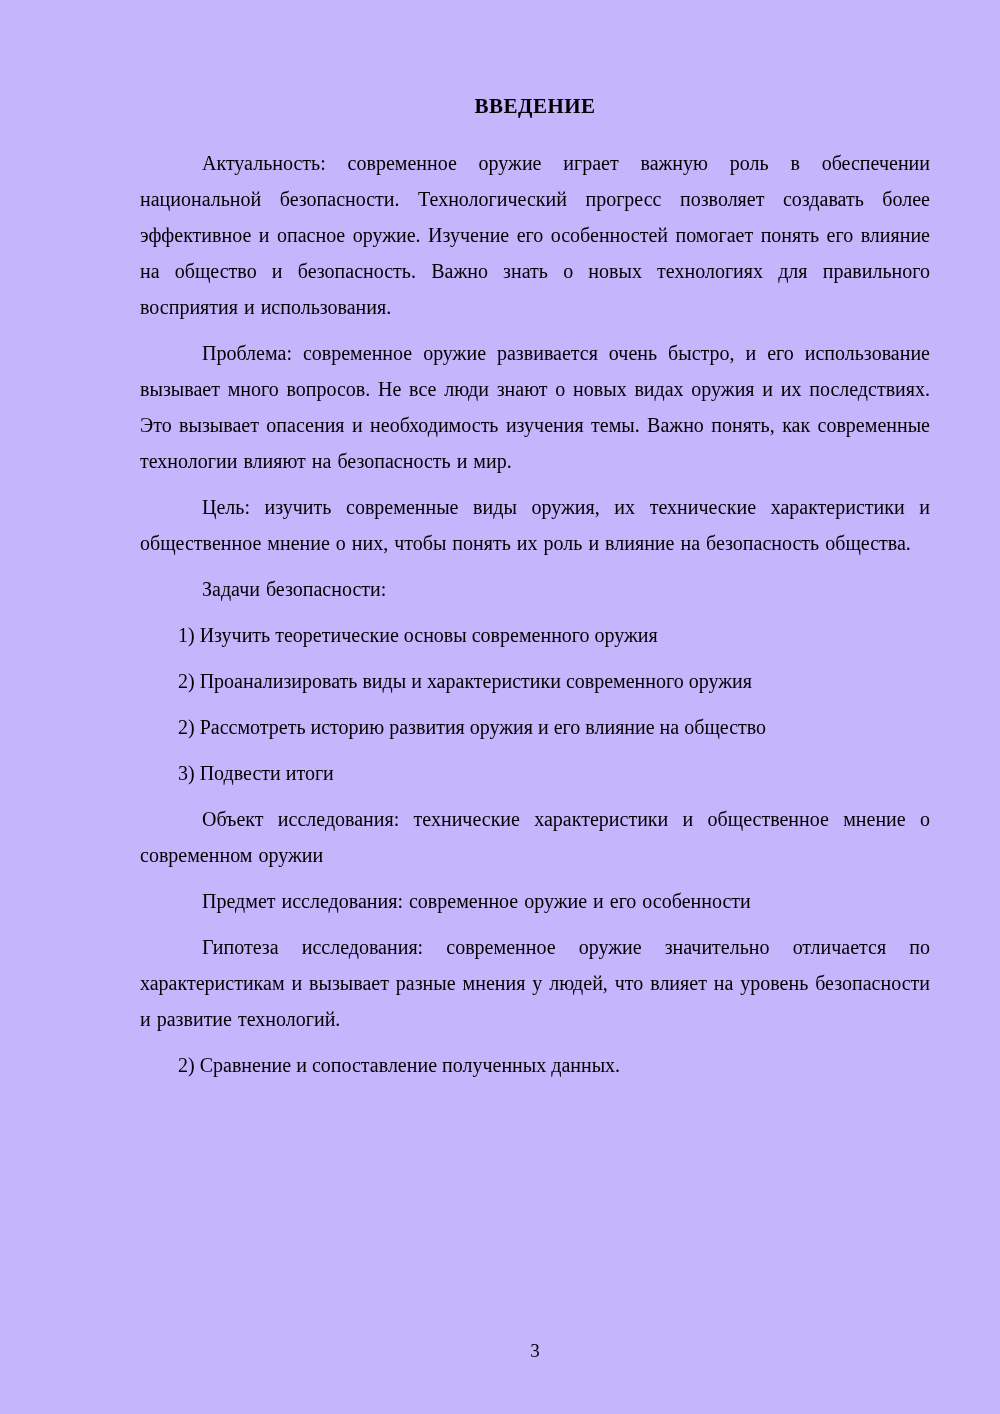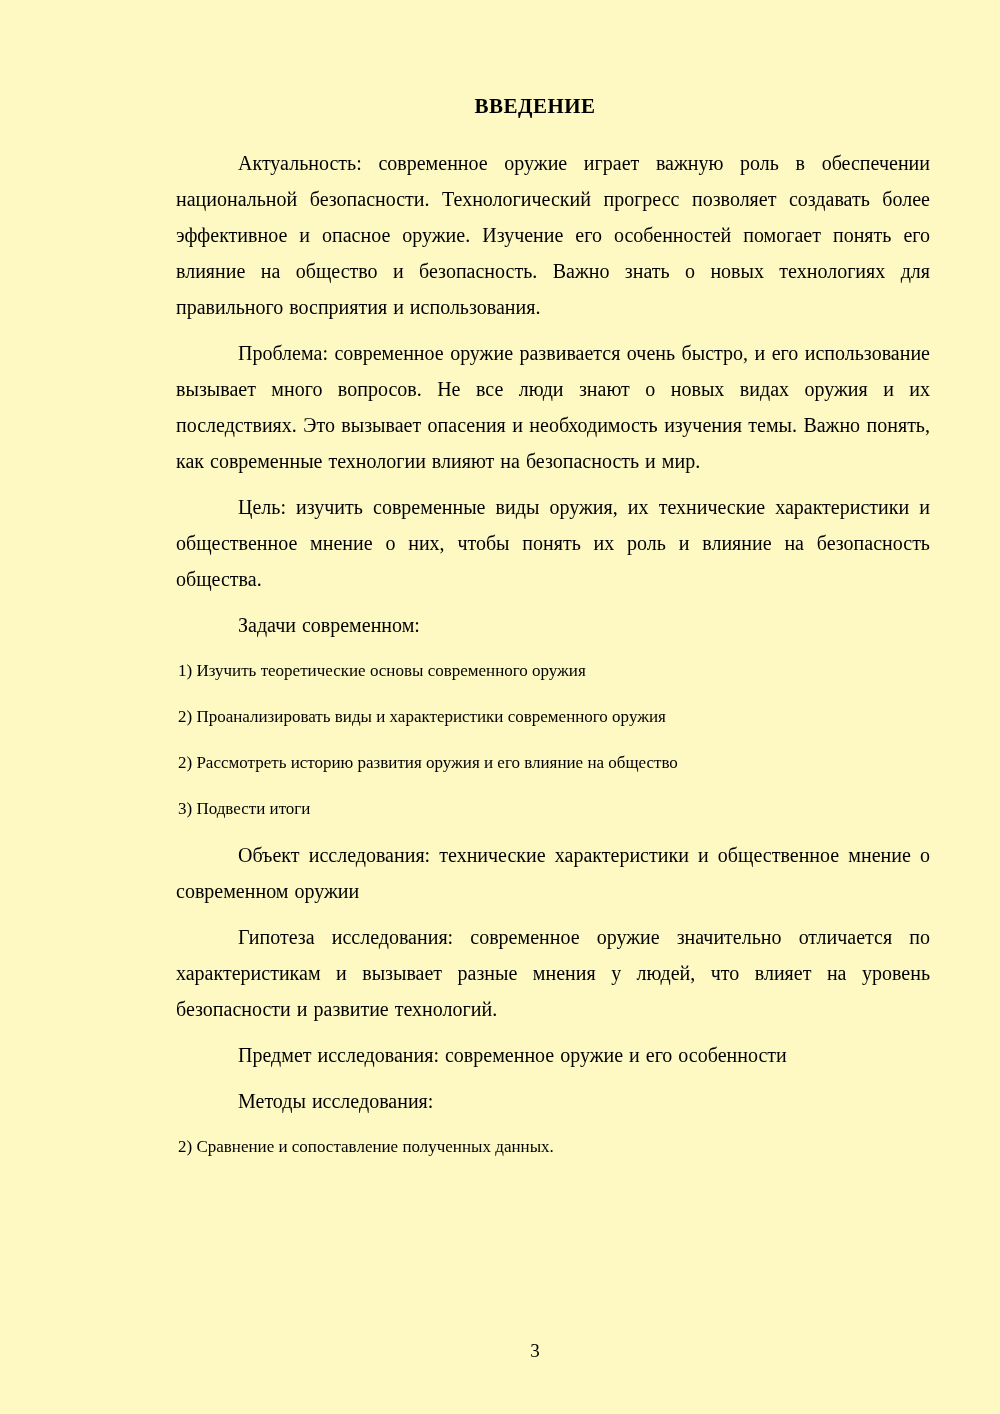--- a/index.html
+++ b/index.html
@@ -7,42 +7,41 @@
   body {
     font-family: "Liberation Serif", "DejaVu Serif", serif;
     color: #000000;
     -webkit-font-smoothing: antialiased;
   }
   .page {
     position: relative;
     width: 1000px;
     height: 1414px;
     margin: 0 auto;
-    background: #fef9c3;
+    background: #c4b5fd;
     padding: 94px 70px 60px 140px;
     overflow: hidden;
   }
   .doc-title {
     text-align: center;
     font-size: 21px;
     font-weight: bold;
     letter-spacing: 0.5px;
     margin-bottom: 26px;
   }
   .para {
     font-size: 20px;
     line-height: 36px;
     text-align: justify;
     text-indent: 62px;
     margin-bottom: 10px;
     word-spacing: 1px;
-    margin-left: 36px;
   }
   .list-item {
-    font-size: 17px;
+    font-size: 20px;
     line-height: 36px;
     text-align: left;
     margin: 10px 0 10px 38px;
     font-family: Liberation Serif, serif;
   }
   .page-number {
     position: absolute;
     left: 140px;
     right: 70px;
     bottom: 52px;
@@ -56,37 +55,36 @@
 <div class="page">
 
   <h1 class="doc-title">ВВЕДЕНИЕ</h1>
 
   <p class="para">Актуальность: современное оружие играет важную роль в обеспечении национальной безопасности. Технологический прогресс позволяет создавать более эффективное и опасное оружие. Изучение его особенностей помогает понять его влияние на общество и безопасность. Важно знать о новых технологиях для правильного восприятия и использования.</p>
 
   <p class="para">Проблема: современное оружие развивается очень быстро, и его использование вызывает много вопросов. Не все люди знают о новых видах оружия и их последствиях. Это вызывает опасения и необходимость изучения темы. Важно понять, как современные технологии влияют на безопасность и мир.</p>
 
   <p class="para">Цель: изучить современные виды оружия, их технические характеристики и общественное мнение о них, чтобы понять их роль и влияние на безопасность общества.</p>
 
-  <p class="para">Задачи современном:</p>
+  <p class="para">Задачи безопасности:</p>
 
   <p class="list-item">1) Изучить теоретические основы современного оружия</p>
 
   <p class="list-item">2) Проанализировать виды и характеристики современного оружия</p>
 
   <p class="list-item">2) Рассмотреть историю развития оружия и его влияние на общество</p>
 
 
   <p class="list-item">3) Подвести итоги</p>
 
   <p class="para">Объект исследования: технические характеристики и общественное мнение о современном оружии</p>
 
+  <p class="para">Предмет исследования: современное оружие и его особенности</p>
+
   <p class="para">Гипотеза исследования: современное оружие значительно отличается по характеристикам и вызывает разные мнения у людей, что влияет на уровень безопасности и развитие технологий.</p>
 
-  <p class="para">Предмет исследования: современное оружие и его особенности</p>
-
-  <p class="para">Методы исследования:</p>
 
 
   <p class="list-item">2) Сравнение и сопоставление полученных данных.</p>
 
   <div class="page-number">3</div>
 
 </div>
 
 </body></html>

